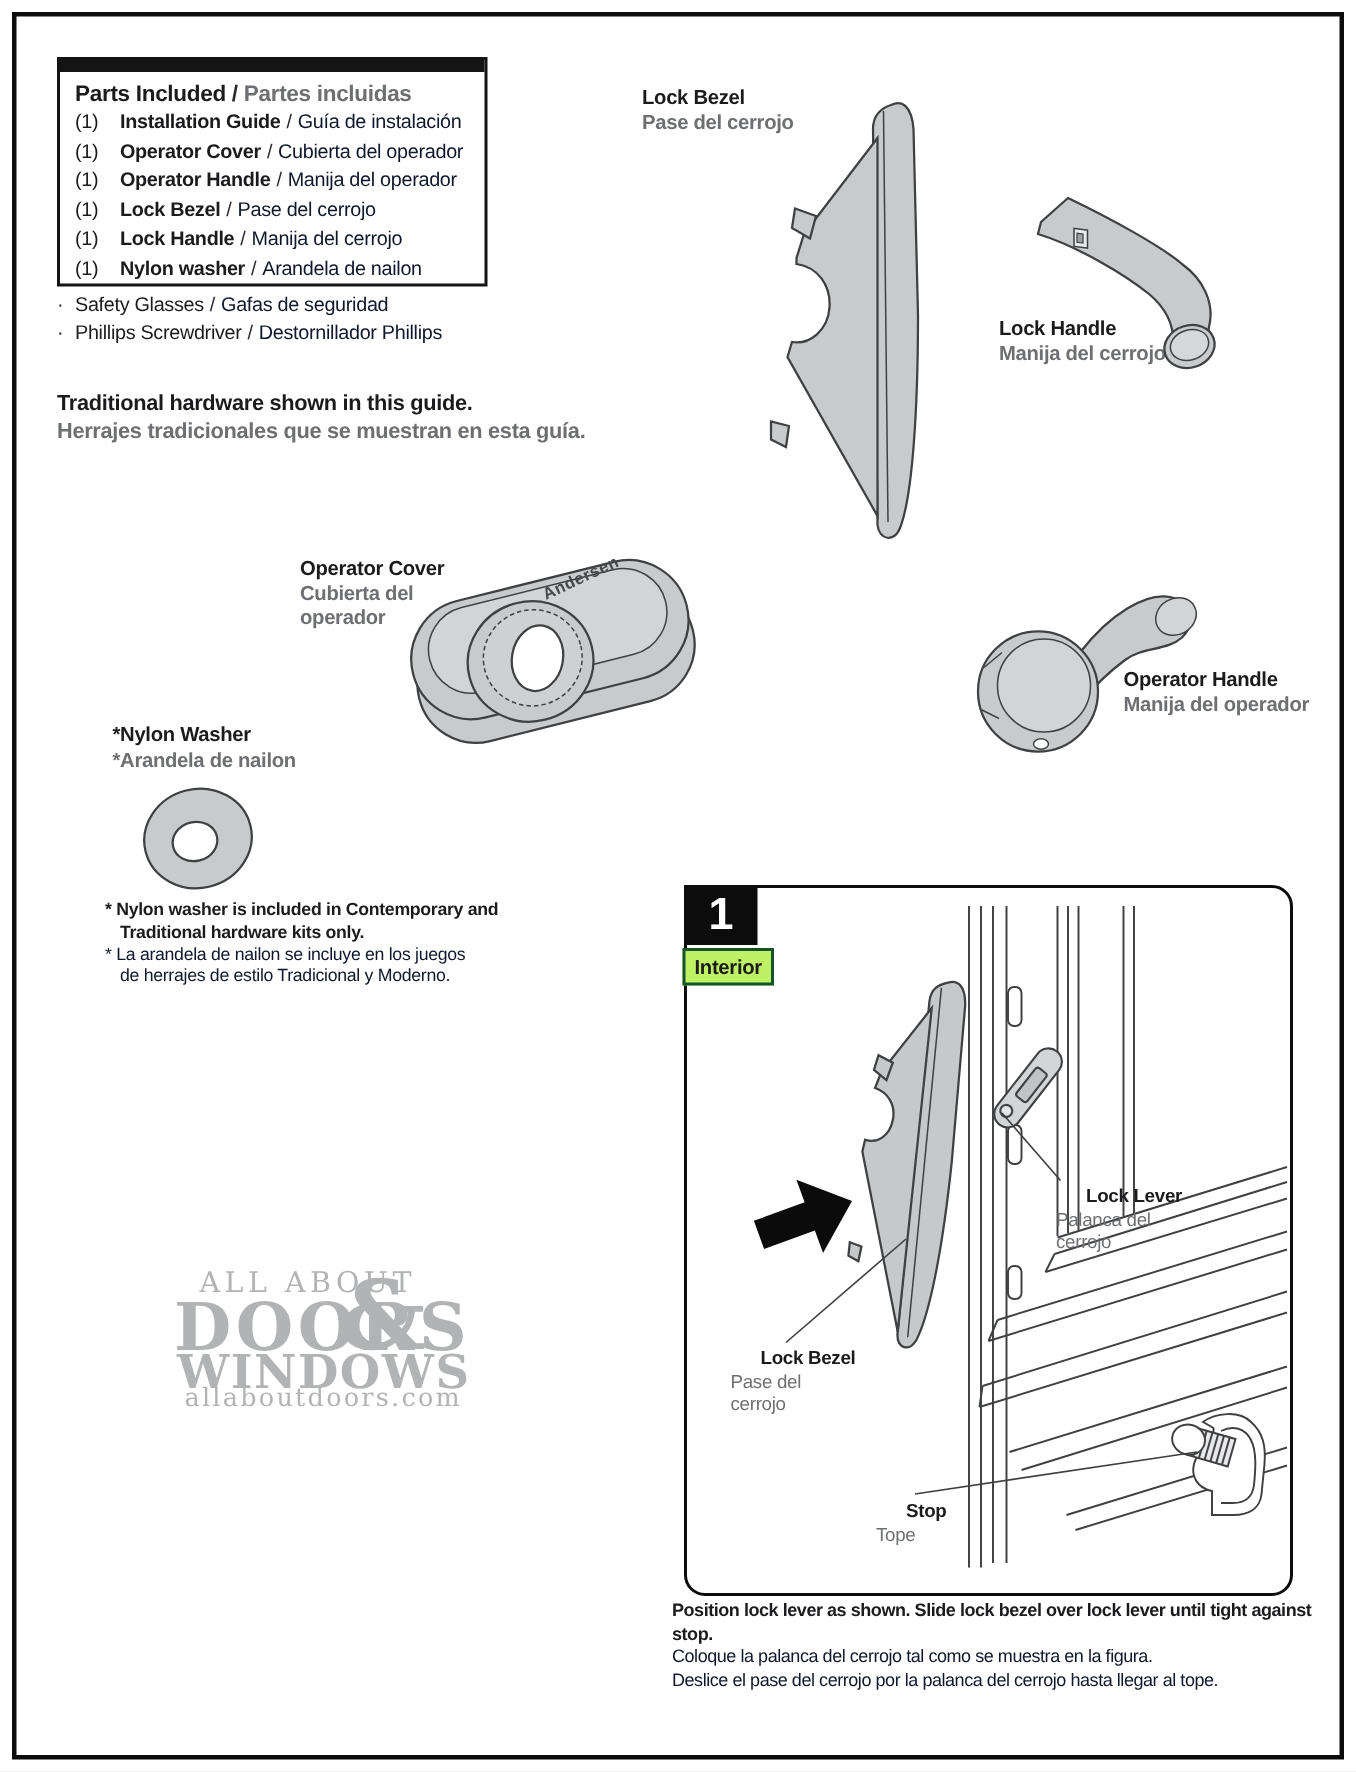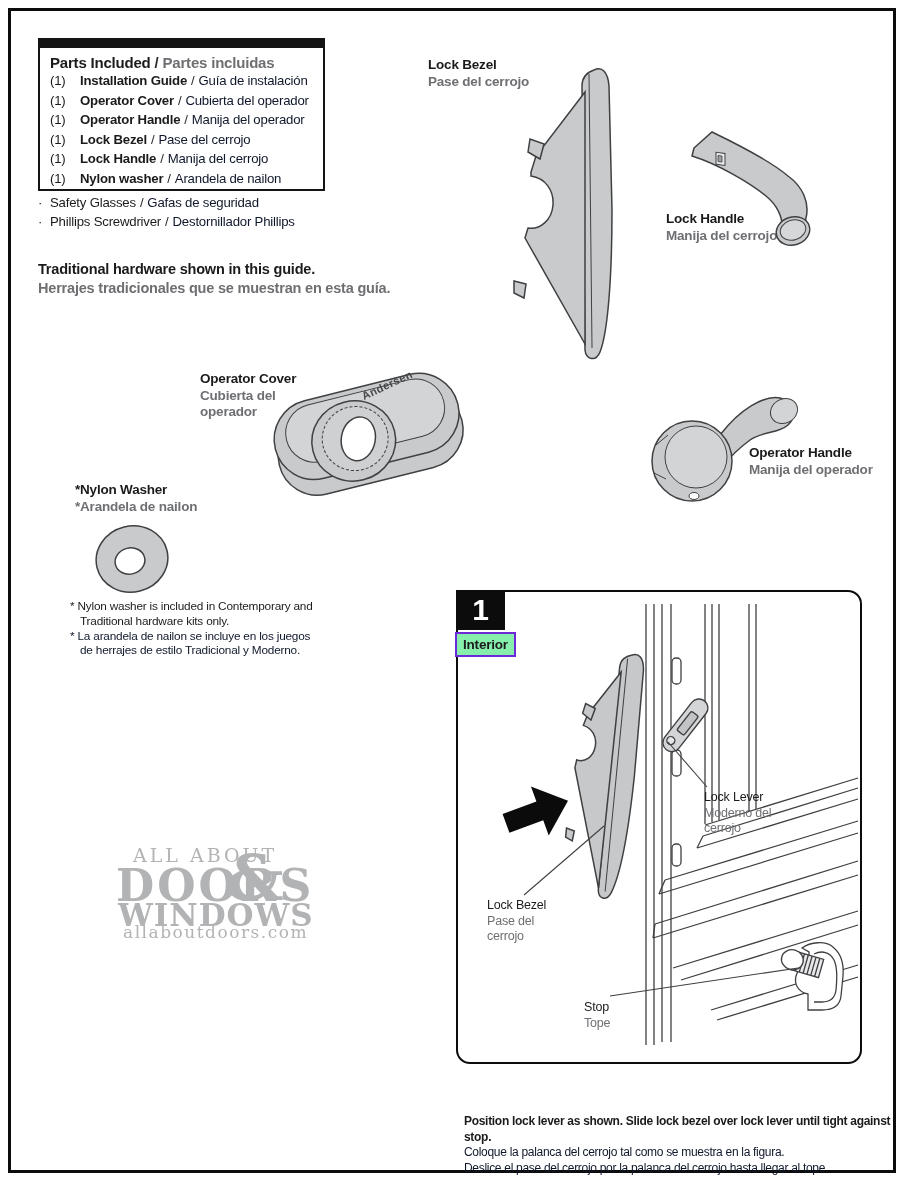--- a/index.html
+++ b/index.html
@@ -33,44 +33,44 @@
   .trad{left:38px;top:260px;width:420px;font-size:14.5px;font-weight:bold;line-height:18.5px;}
   .trad .es{color:#6e6f72;}
 
   
   .plabel{font-size:13.5px;line-height:16.5px;}
   .plabel .en{font-weight:bold;}
   .plabel .es{font-weight:bold;color:#6e6f72;}
 
   
   .footnote{left:70px;top:599px;width:330px;font-size:11.8px;line-height:14.8px;}
-  .footnote .en{font-weight:normal;}
+  .footnote .en{font-weight:bold;}
   .footnote .indent{padding-left:10px;}
 
   
   .wm{left:116px;top:844px;width:200px;height:110px;color:#b2b3b5;font-family:"DejaVu Serif","Liberation Serif",serif;}
   .wm div{position:absolute;white-space:nowrap;}
   .wm .l1{left:17px;top:0;font-size:19px;letter-spacing:3px;text-align:center;}
   .wm .l2{left:0;top:16px;font-size:44px;font-weight:bold;letter-spacing:3px;}
   .wm .amp{left:110px;top:2px;font-size:64px;font-weight:bold;line-height:1;}
   .wm .l3{left:2px;top:53px;font-size:31px;font-weight:bold;letter-spacing:1px;}
   .wm .l4{left:7px;top:78px;font-size:17px;font-weight:normal;letter-spacing:1.5px;}
 
   
   .step-box{left:456px;top:590px;width:402px;height:470px;border:2.5px solid #0c0c0c;border-radius:14px;background:#fff;}
   .step-num{position:absolute;left:-2px;top:-2px;width:49px;height:40px;background:#0c0c0c;color:#fff;
     font-size:30px;font-weight:bold;text-align:center;line-height:40px;}
-  .interior{position:absolute;left:-3px;top:40px;border:2px solid #6d28d9;background:#86efac;
+  .interior{position:absolute;left:-3px;top:40px;border:2px solid #14532d;background:#bef264;
     padding:3px 6px;font-size:13.5px;font-weight:bold;}
   .callout{position:absolute;font-size:12.5px;line-height:15.5px;}
-  .callout .en{font-weight:normal;}
+  .callout .en{font-weight:bold;padding-left:20px;}
   .callout .es{color:#6e6f72;}
 
   
-  .caption{left:464px;top:1066px;width:430px;font-size:12px;line-height:15.5px;letter-spacing:-0.3px;margin-top:48px;}
+  .caption{left:448px;top:1066px;width:430px;font-size:12px;line-height:15.5px;letter-spacing:-0.3px;}
   .caption .en{font-weight:bold;}
 </style>
 </head>
 <body>
 
 <div class="page">
   <div class="abs page-frame"></div>
 
   <div class="abs parts-box">
     <div class="bar"></div>
@@ -272,21 +272,21 @@
         <line x1="152" y1="404" x2="340" y2="376"></line>
       </g>
       <polygon points="0,16 36,16 36,0 66,26 36,52 36,36 0,36" transform="translate(46,194) rotate(-20 33 26)" fill="#0b0b0b"></polygon>
     </svg>
 
     <div class="step-num">1</div>
     <div class="interior">Interior</div>
 
     <div class="callout" style="left:246px;top:198px;">
       <div class="en">Lock Lever</div>
-      <div class="es">Moderno del</div>
+      <div class="es">Palanca del</div>
       <div class="es">cerrojo</div>
     </div>
     <div class="callout" style="left:29px;top:306px;">
       <div class="en">Lock Bezel</div>
       <div class="es">Pase del</div>
       <div class="es">cerrojo</div>
     </div>
     <div class="callout" style="left:126px;top:408px;">
       <div class="en">Stop</div>
       <div class="es">Tope</div>

